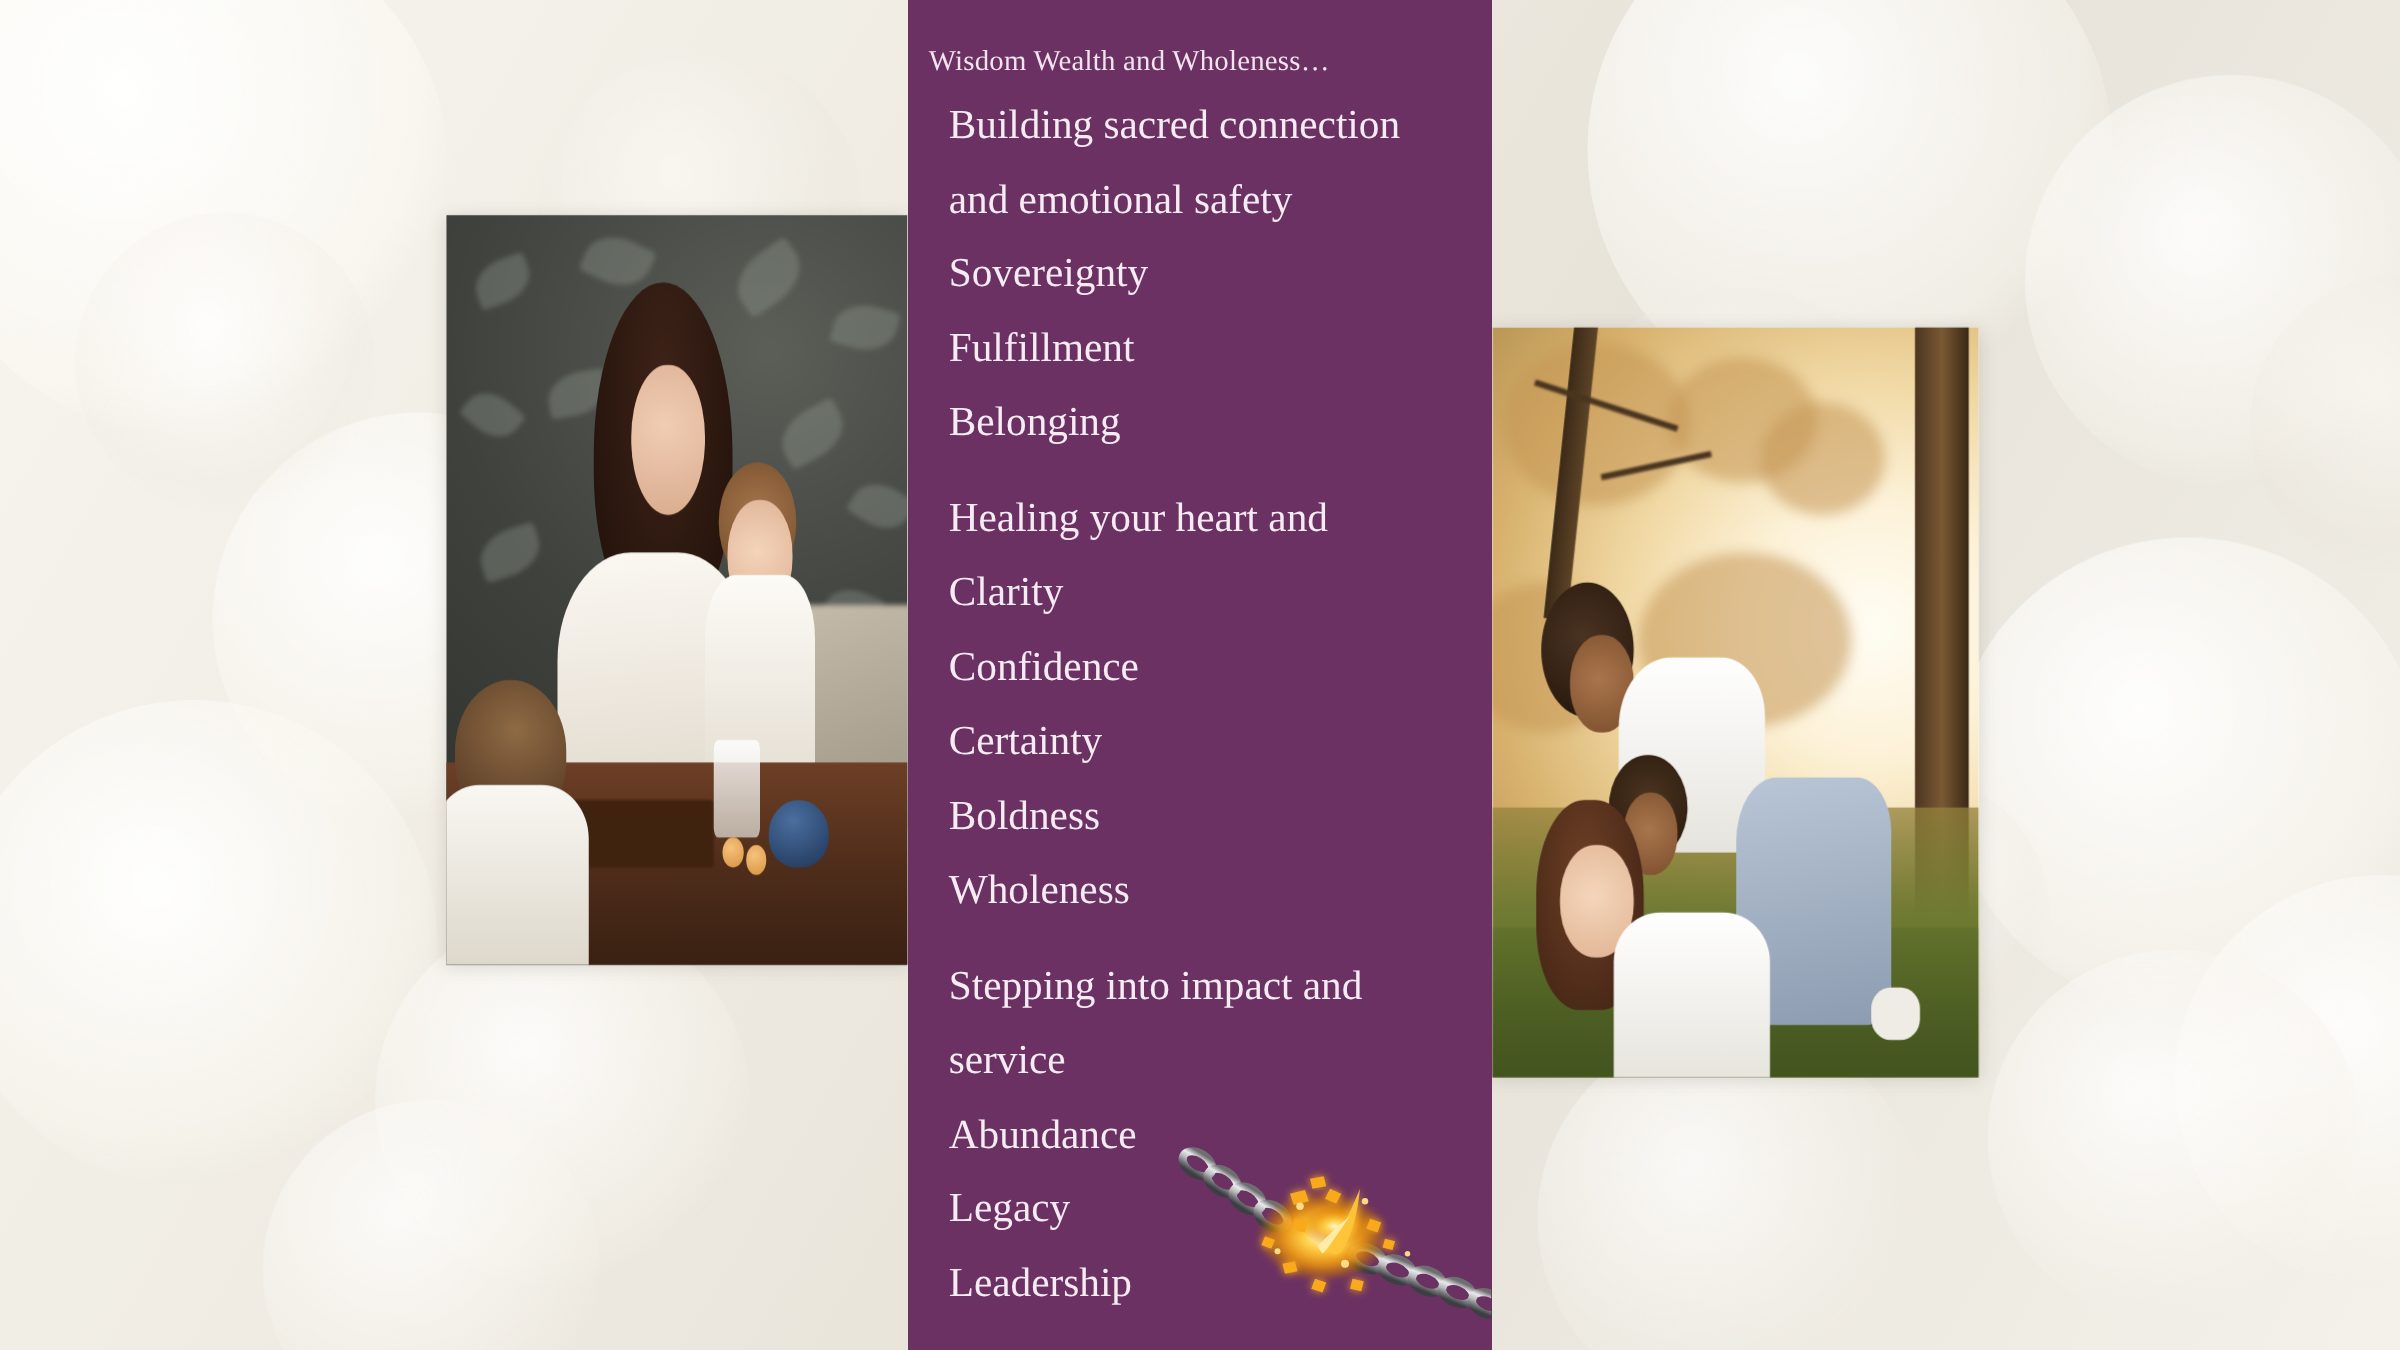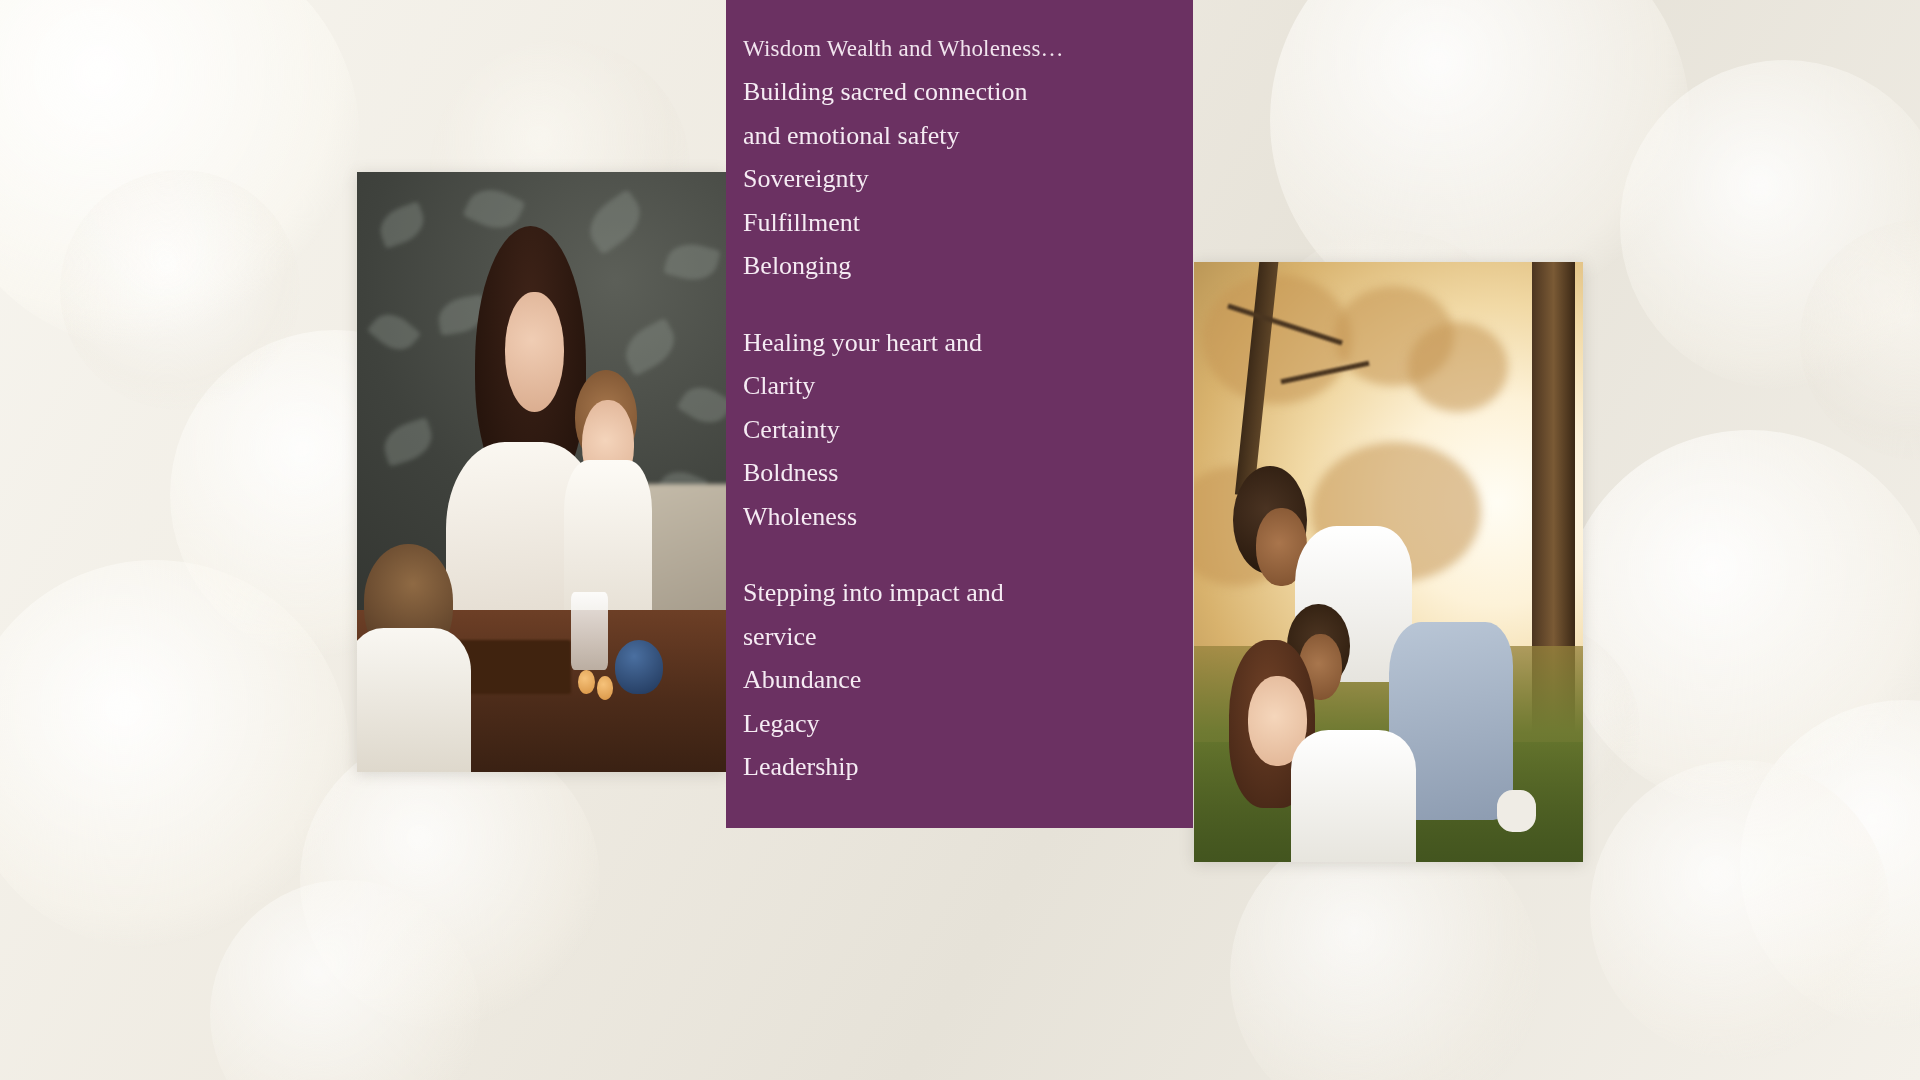--- a/index.html
+++ b/index.html
@@ -211,21 +211,21 @@
     position:absolute; left:78%; top:88%; width:10%; height:7%;
     background: #efece5; border-radius: 40%;
   }
 
   
   #purple-panel {
     position: absolute;
     left: 726px;
     top: 0;
     width: 467px;
-    height: 828px;
+    height: 1080px;
     background: #6b3162;
     overflow: hidden;
   }
 
   #text-block {
     position: absolute;
     left: 17px;
     top: 34px;
     width: 440px;
     color: #f3e7f0;
@@ -236,23 +236,23 @@
     line-height: 1.28;
     letter-spacing: 0.2px;
     margin: 0 0 7px 0;
     color: #f1e4ee;
   }
 
   .group { margin: 0; }
   .group + .group { margin-top: 33px; }
 
   .line {
-    font-size: 26px;
+    font-size: 33px;
     line-height: 43.5px;
-    margin: 0;
+    margin: 16px;
     white-space: pre-wrap;
     color: #f5ebf3;
   }
 
   
   #chain-graphic {
     position: absolute;
     left: 210px;
     top: 915px;
     width: 270px;
@@ -350,20 +350,21 @@
         <p class="line">Building sacred connection</p>
         <p class="line">and emotional safety</p>
         <p class="line">Sovereignty</p>
         <p class="line">Fulfillment</p>
         <p class="line">Belonging</p>
       </div>
 
       <div class="group">
         <p class="line">Healing your heart and</p>
         <p class="line">Clarity</p>
+        <p class="line">Confidence</p>
         <p class="line">Certainty</p>
         <p class="line">Boldness</p>
         <p class="line">Wholeness</p>
       </div>
 
       <div class="group">
         <p class="line">Stepping into impact and</p>
         <p class="line">service</p>
         <p class="line">Abundance</p>
         <p class="line">Legacy</p>

